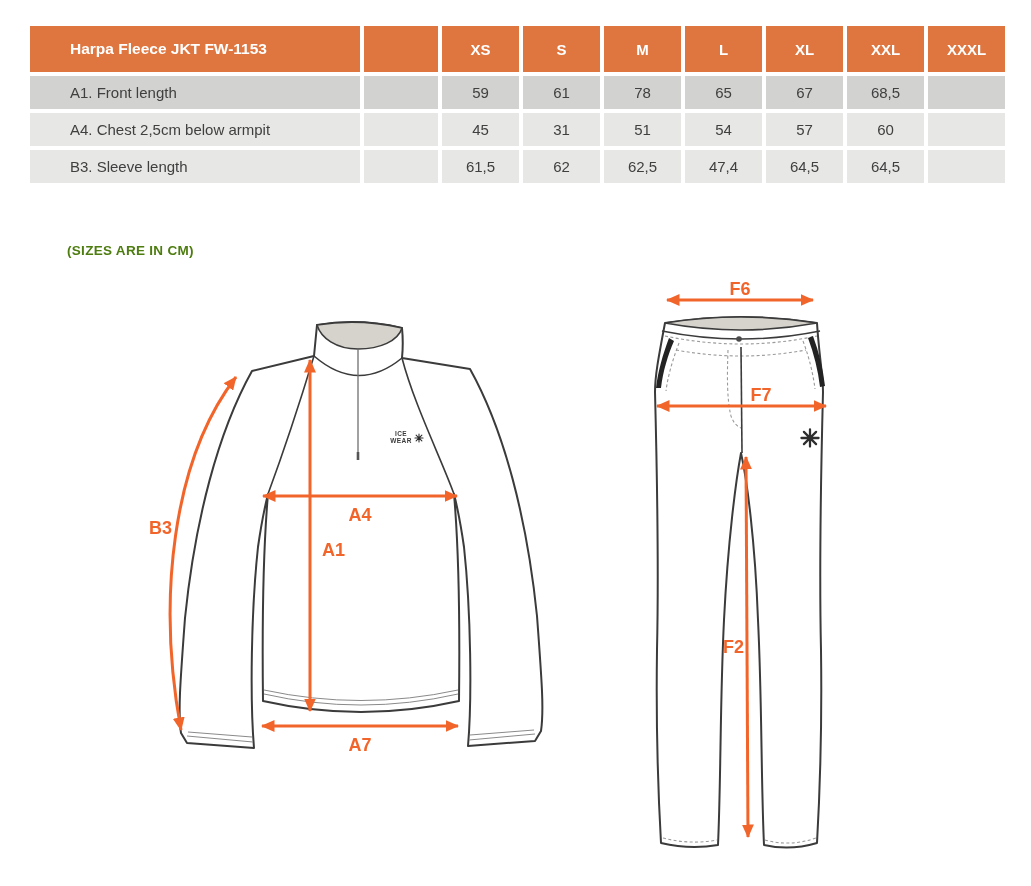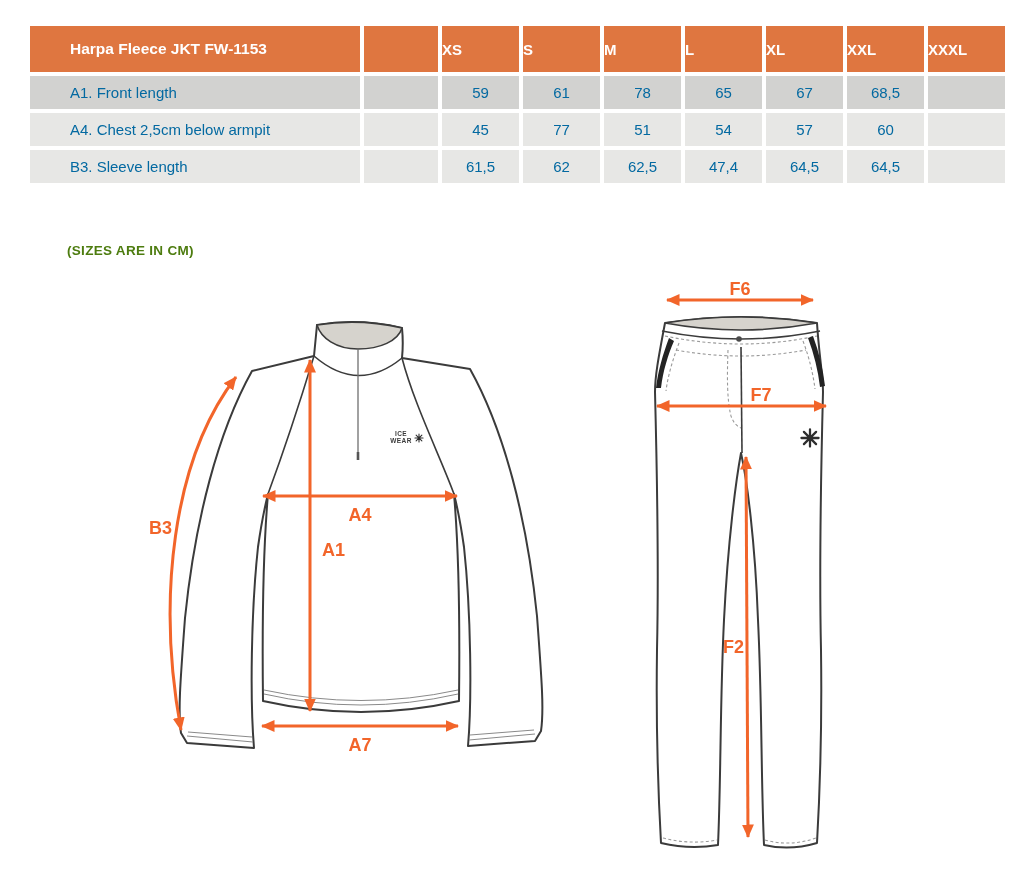--- a/index.html
+++ b/index.html
@@ -6,25 +6,25 @@
   body {
     width:1031px; height:886px; background:#ffffff; position:relative;
     font-family:"Liberation Sans", sans-serif; overflow:hidden;
   }
   table.size-table {
     position:absolute; left:26px; top:22px;
     border-collapse:separate; border-spacing:4px; table-layout:fixed;
   }
   table.size-table th {
     background:#DF7640; color:#ffffff; font-weight:bold; font-size:15px;
-    height:46px; text-align:left; padding:0;
+    height:46px; text-align:center; padding:0;
   }
   table.size-table th.title { text-align:left; padding-left:40px; font-size:15.5px;margin-left:28px; }
   table.size-table td {
-    height:33px; text-align:center; font-size:15px; color:#0369a1; padding:0;
+    height:33px; text-align:center; font-size:15px; color:#404040; padding:0;
   }
   table.size-table tr.dark  td { background:#D2D2D0; }
   table.size-table tr.light td { background:#E7E7E5; }
   table.size-table td.label { text-align:left; padding-left:40px; }
   .note {
     position:absolute; left:67px; top:243px;
     color:#4d7c0f; font-size:13.5px; font-weight:bold; letter-spacing:0.3px;
   }
   svg.diagrams { position:absolute; left:0; top:0; font-family:"Liberation Sans", sans-serif; }
   svg .outline { fill:#ffffff; stroke:#3B3B3B; stroke-width:2; stroke-linejoin:round; }
@@ -76,21 +76,21 @@
         <td>78</td>
         <td>65</td>
         <td>67</td>
         <td>68,5</td>
         <td></td>
       </tr>
       <tr class="light">
         <td class="label">A4. Chest 2,5cm below armpit</td>
         <td></td>
         <td>45</td>
-        <td>77</td>
+        <td>31</td>
         <td>51</td>
         <td>54</td>
         <td>57</td>
         <td>60</td>
         <td></td>
       </tr>
       <tr class="light">
         <td class="label">B3. Sleeve length</td>
         <td></td>
         <td>61,5</td>

